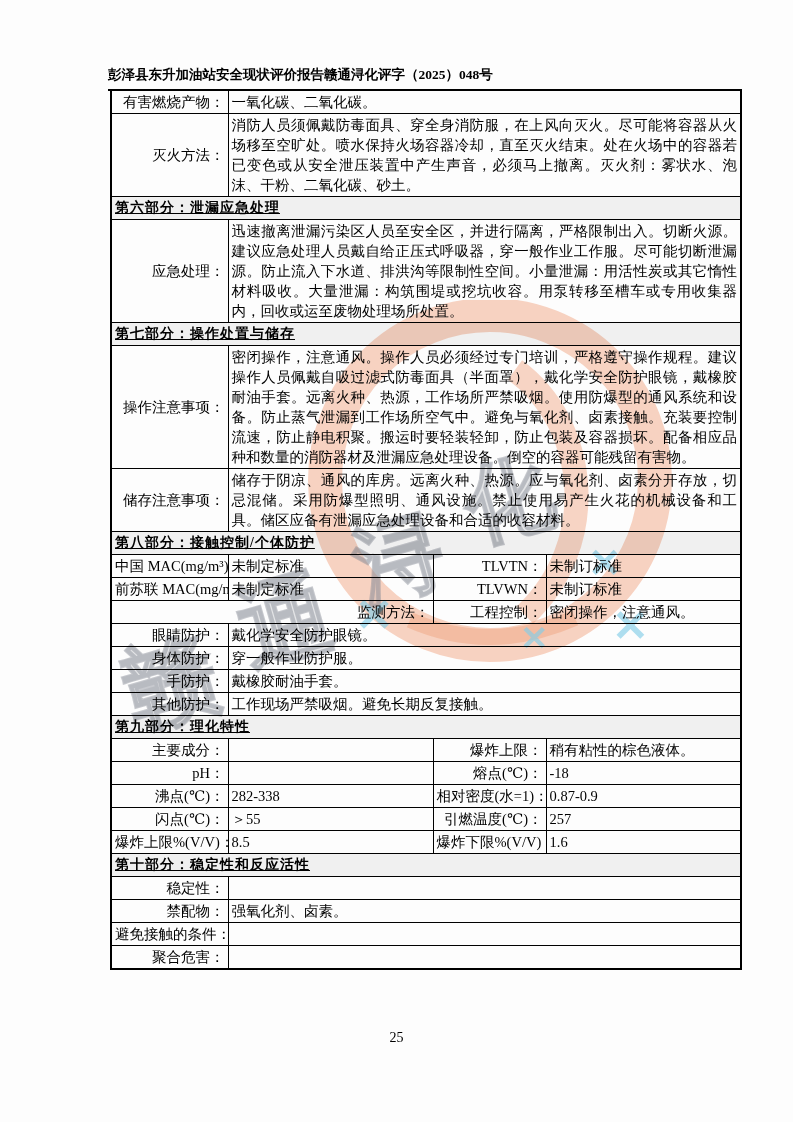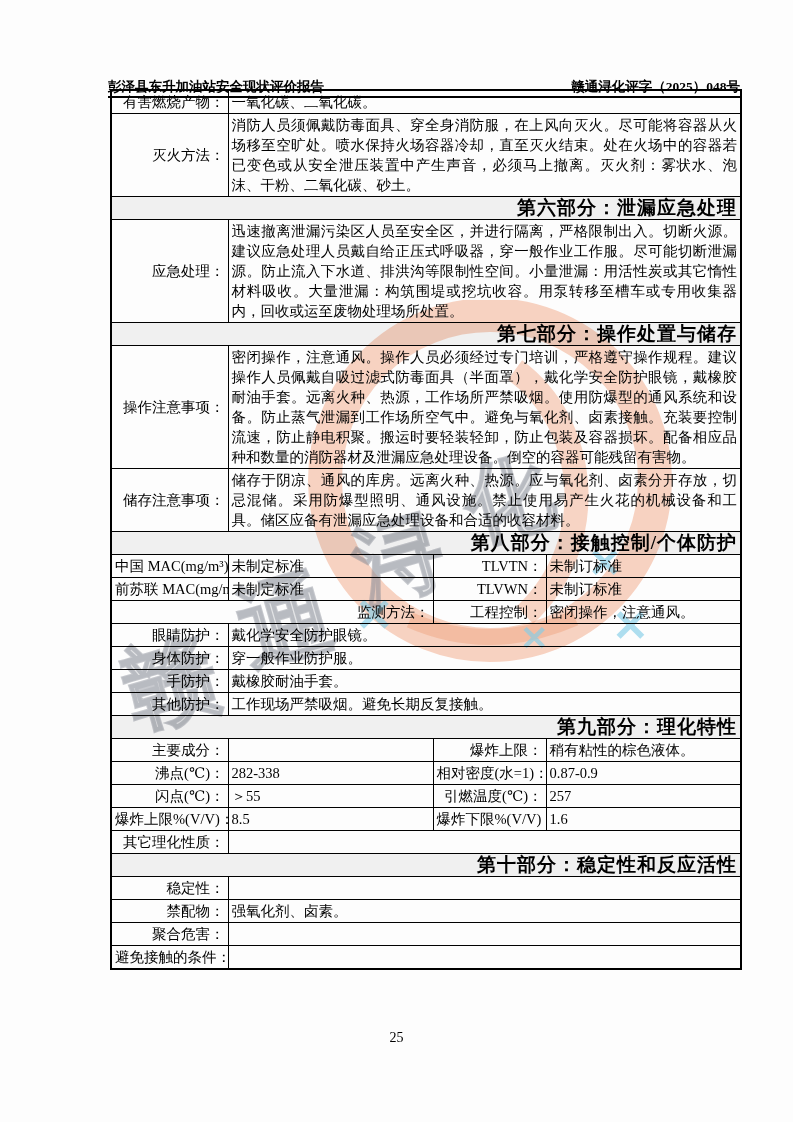--- a/index.html
+++ b/index.html
@@ -1,35 +1,35 @@
 <!DOCTYPE html>
 <html><head>
 <meta charset="utf-8">
 <style>
   html,body{margin:0;padding:0;background:#e8e8e8;}
   .page{position:relative;width:793px;height:1122px;background:#fdfdfd;overflow:hidden;
         font-family:"Liberation Serif","DejaVu Serif",serif;color:#000;}
   
-  .doc-header{position:absolute;left:108px;top:78px;width:632px;
-              border-bottom:2px solid #000;
-              display:flex;justify-content:space-between;align-items:flex-end;
+  .doc-header{position:absolute;left:108px;top:66px;width:632px;
+              border-bottom:2px solid #000;padding-bottom:5px;
+              display:flex;justify-content:flex-start;align-items:flex-end;
               font-size:13.5px;font-weight:bold;}
   
   table.msds{position:absolute;left:110px;top:89px;width:630px;
              border-collapse:collapse;table-layout:fixed;
              border:2px solid #000;}
   table.msds td{border:1.5px solid #000;vertical-align:middle;
                 font-size:14.5px;line-height:20px;padding:1px 3px;
                 overflow:hidden;}
   table.msds tr{height:22px;}
   td.lab{text-align:right;font-size:13px;white-space:nowrap;padding-right:2px;}
   td.val{text-align:left;}
   td.para{text-align:justify;text-justify:inter-ideograph;word-break:break-all;}
-  tr.sec td{text-align:right;font-weight:bold;font-size:19px;background:#f0f0f0;
-            letter-spacing:1px;}
+  tr.sec td{text-align:left;font-weight:bold;font-size:14px;background:#f0f0f0;
+            letter-spacing:1px;text-decoration:underline;}
   
   .page-number{position:absolute;left:0;top:1030px;width:793px;text-align:center;
                font-size:14px;}
   
   .wm{position:absolute;left:0;top:0;width:793px;height:1122px;pointer-events:none;
       mix-blend-mode:multiply;z-index:5;}
   .wm *{position:absolute;}
   .wm-red{left:283px;top:712px;font-size:84px;font-weight:bold;letter-spacing:6px;
           color:rgba(213,34,34,0.50);white-space:nowrap;font-family:"Liberation Serif",serif;}
   .wm-outline{color:rgba(150,155,165,0.25);-webkit-text-stroke:2px rgba(135,140,150,0.45);
@@ -124,59 +124,61 @@
     <tr class="sec">
       <td colspan="4">第九部分：理化特性</td>
     </tr>
     <tr>
       <td class="lab">主要成分：</td>
       <td class="val"></td>
       <td class="lab">爆炸上限：</td>
       <td class="val">稍有粘性的棕色液体。</td>
     </tr>
     <tr>
+      <td class="lab">pH：</td>
+      <td class="val"></td>
+      <td class="lab">熔点(℃)：</td>
+      <td class="val">-18</td>
+    </tr>
+    <tr>
       <td class="lab">沸点(℃)：</td>
       <td class="val">282-338</td>
       <td class="lab">相对密度(水=1)：</td>
       <td class="val">0.87-0.9</td>
     </tr>
     <tr>
       <td class="lab">闪点(℃)：</td>
       <td class="val">＞55</td>
       <td class="lab">引燃温度(℃)：</td>
       <td class="val">257</td>
     </tr>
     <tr>
       <td class="lab">爆炸上限%(V/V)：</td>
       <td class="val">8.5</td>
       <td class="lab">爆炸下限%(V/V)：</td>
       <td class="val">1.6</td>
     </tr>
-    <tr>
-      <td class="lab">其它理化性质：</td>
-      <td class="val" colspan="3"></td>
-    </tr>
 
     <tr class="sec">
       <td colspan="4">第十部分：稳定性和反应活性</td>
     </tr>
     <tr>
       <td class="lab">稳定性：</td>
       <td class="val" colspan="3"></td>
     </tr>
     <tr>
       <td class="lab">禁配物：</td>
       <td class="val" colspan="3">强氧化剂、卤素。</td>
     </tr>
     <tr>
+      <td class="lab">避免接触的条件：</td>
+      <td class="val" colspan="3"></td>
+    </tr>
+    <tr>
       <td class="lab">聚合危害：</td>
-      <td class="val" colspan="3"></td>
-    </tr>
-    <tr>
-      <td class="lab">避免接触的条件：</td>
       <td class="val" colspan="3"></td>
     </tr>
   </tbody>
     </table>
 
   <div class="page-number">25</div>
 
   <div class="wm">
     <svg style="left:270px;top:300px;" width="440" height="380" viewBox="0 0 440 380">
       <circle cx="220" cy="180" r="165" fill="none" stroke="#ef9468" stroke-width="34" opacity="0.40"></circle>

